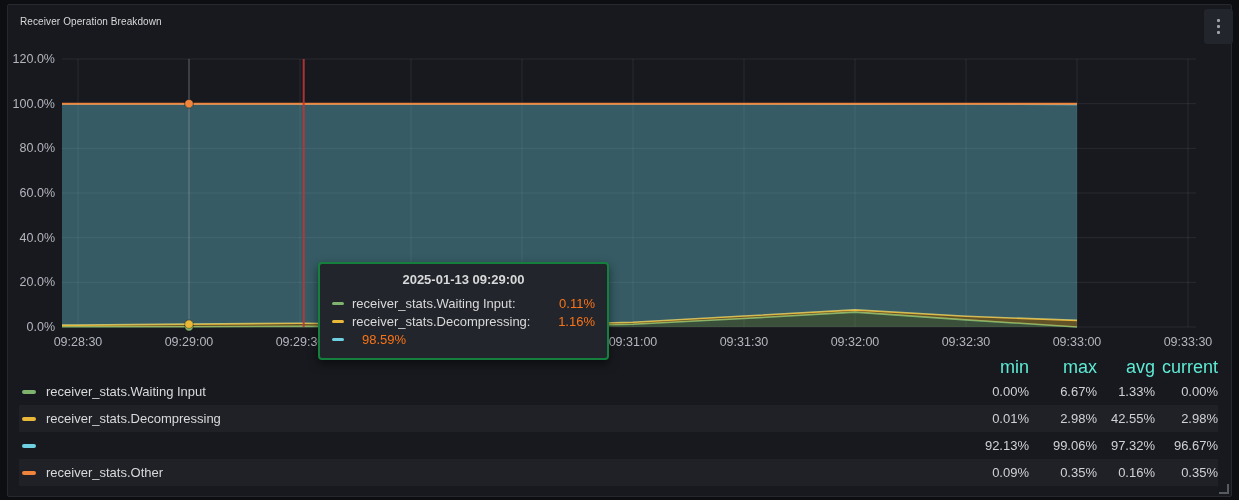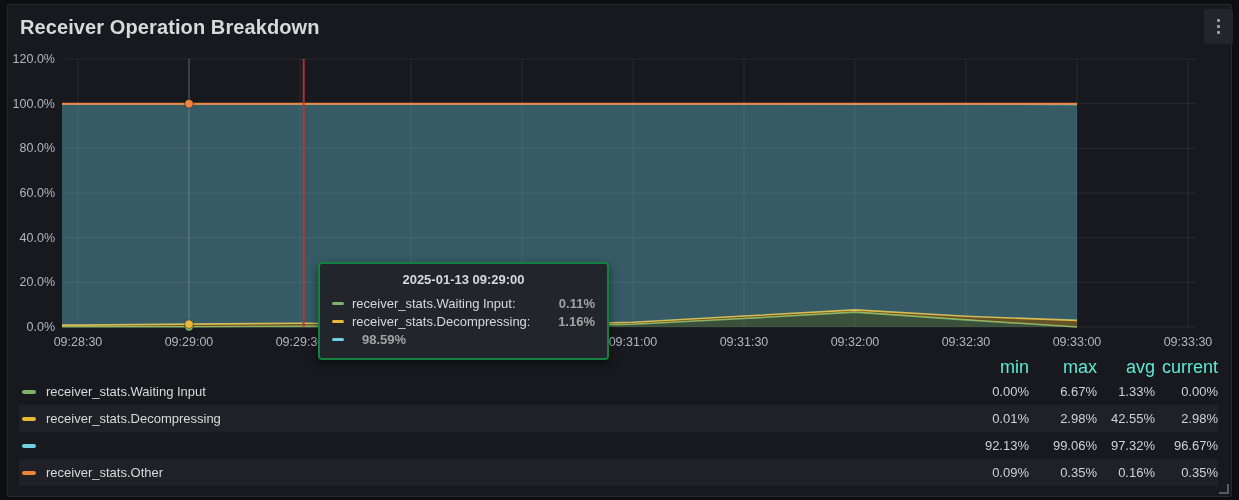--- a/index.html
+++ b/index.html
@@ -1,35 +1,35 @@
 <!DOCTYPE html>
 <html><head>
 <meta charset="utf-8">
 <style>
   html,body{margin:0;padding:0;background:#0d0e12;}
   .stage{position:relative;width:1239px;height:500px;background:#0d0e12;
          font-family:"Liberation Sans",sans-serif;overflow:hidden;}
   .panel{position:absolute;left:7px;top:4px;width:1223px;height:491px;
          background:#17191e;border:1px solid #26282e;border-radius:2px;}
-  .panel-title{position:absolute;left:20px;top:16px;font-size:20px;font-weight:700;
+  .panel-title{position:absolute;left:20px;top:16px;font-size:10px;font-weight:400;
          color:#d8d9da;letter-spacing:.1px;cursor:pointer;}
   .menu-btn{position:absolute;left:1204px;top:9px;width:29px;height:35px;background:#22252b;
          border-radius:3px;display:flex;flex-direction:column;align-items:center;
          justify-content:center;gap:3px;cursor:pointer;}
   .menu-btn .dot{width:3px;height:3px;border-radius:1px;background:#9fa3a9;}
   .chart-svg{position:absolute;left:0;top:0;}
   .tooltip{position:absolute;left:318px;top:262px;width:291px;box-sizing:border-box;
          background:#22252b;border:2px solid #15803d;border-radius:4px;
          box-shadow:0 4px 10px rgba(0,0,0,.5);padding:8px 12px 10px 12px;z-index:30;}
   .tooltip-title{font-size:13px;font-weight:700;color:#d8d9da;text-align:center;
          margin-bottom:7px;}
   .tt-row{display:flex;align-items:center;height:18px;font-size:13px;}
   .tt-swatch{width:12px;height:3px;border-radius:2px;margin-right:8px;flex:none;}
   .tt-label{color:#d8d9da;flex:1;white-space:nowrap;}
-  .tt-value{color:#a3a3a3;font-weight:700;margin-left:10px;}
+  .tt-value{color:#f97316;font-weight:400;margin-left:10px;}
   .legend{position:absolute;left:19px;top:357px;width:1199px;z-index:10;}
   .lg-header{display:flex;align-items:center;height:21px;}
   .lg-header .spacer{flex:1;}
   .lg-hcell{font-size:18px;font-weight:400;color:#5eead4;text-align:right;cursor:pointer;}
   .lg-row{display:flex;align-items:center;height:27px;border-radius:1px;}
   .lg-row.striped{background:rgba(204,204,220,0.05);}
   .lg-name{flex:1;display:flex;align-items:center;cursor:pointer;min-width:0;text-align:right;}
   .lg-swatch{width:14px;height:4px;border-radius:2px;margin:0 10px 0 3px;flex:none;}
   .lg-label{font-size:13px;color:#d8d9da;white-space:nowrap;}
   .lg-cell{font-size:13px;color:#d0d1d6;text-align:right;}

